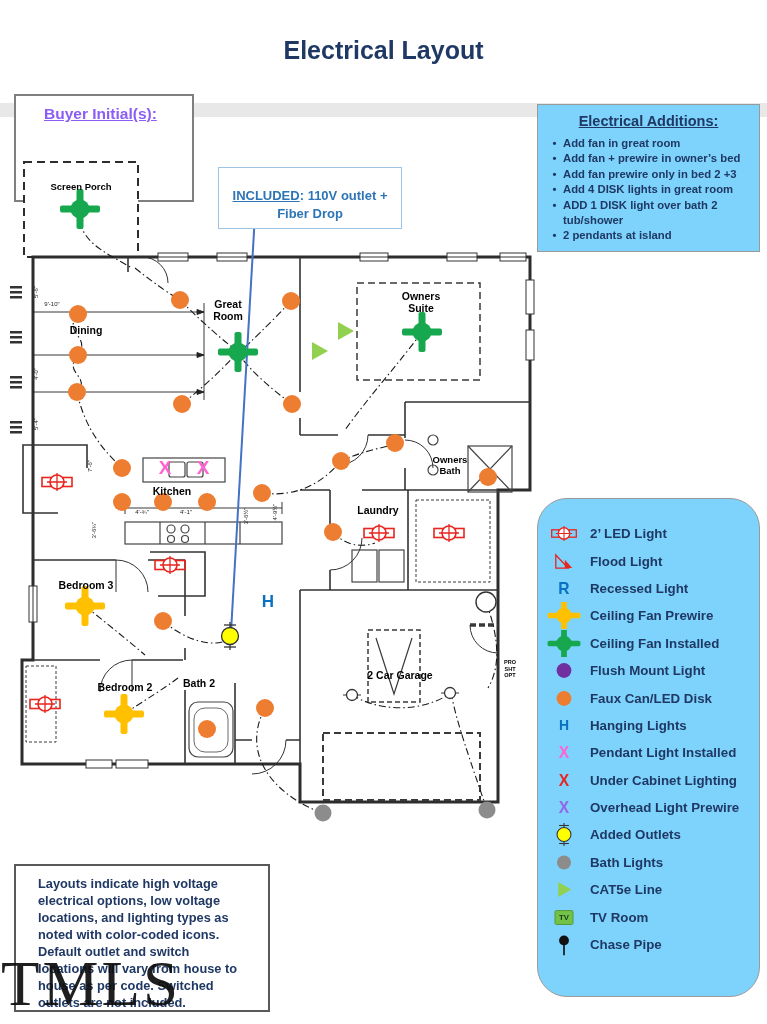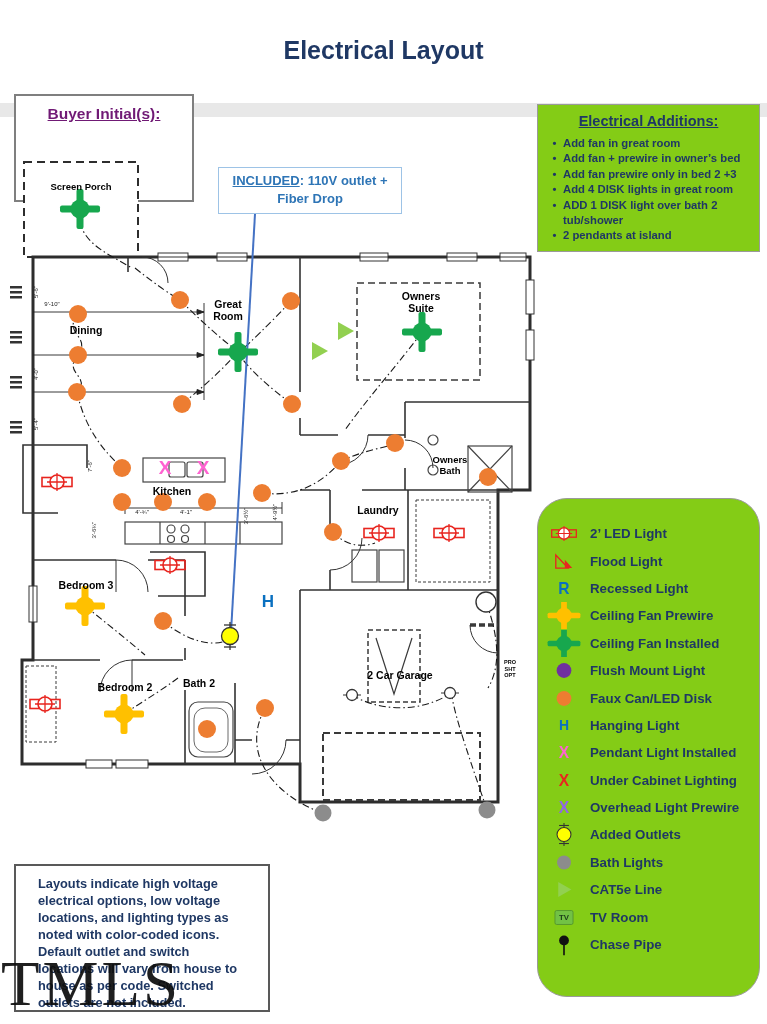--- a/index.html
+++ b/index.html
@@ -3,28 +3,28 @@
 <meta charset="utf-8">
 <style>
   html,body{margin:0;padding:0;background:#fff;}
   .page{position:relative;width:767px;height:1024px;background:#fff;overflow:hidden;
         font-family:"Liberation Sans",sans-serif;}
   .band{position:absolute;left:0;top:103px;width:767px;height:14px;background:#e8e8e8;z-index:0;}
   .title{position:absolute;left:0;top:36px;width:767px;text-align:center;z-index:3;
          font-size:25px;font-weight:bold;color:#1f3864;}
   .buyer-box{position:absolute;left:14px;top:94px;width:176px;height:104px;background:#fff;
              border:2px solid #7f7f7f;z-index:1;}
-  .buyer-box .lbl{display:block;text-align:center;margin-top:9px;font-size:15.5px;font-weight:bold;
-             color:#701a75;text-decoration:underline;}
+  .buyer-box .lbl{display:block;margin-top:9px;font-size:15.5px;font-weight:bold;
+             color:#8b5cf6;text-decoration:underline;padding-left:28px;}
   .plan-svg{position:absolute;left:0;top:0;z-index:2;pointer-events:none;}
   .callout{position:absolute;left:218px;top:167px;width:178px;background:#fff;
-           border:1.5px solid #9dc3e6;z-index:3;text-align:center;padding:4px 2px 5px 2px;
+           border:1.5px solid #9dc3e6;z-index:3;text-align:center;padding:19px 2px 5px 2px;
            font-size:13px;font-weight:bold;color:#2e75b6;line-height:18px;}
   .callout .u{text-decoration:underline;}
-  .box{position:absolute;background:#84cc16;border:1.5px solid #9a9a9a;z-index:3;}
+  .box{position:absolute;background:#7dd3fc;border:1.5px solid #9a9a9a;z-index:3;}
   .additions{left:537px;top:104px;width:221px;height:146px;}
   .additions .hd{text-align:center;margin-top:8px;font-size:14.5px;font-weight:bold;color:#1f3864;
                  text-decoration:underline;}
   .additions ul{list-style:none;margin:7px 4px 0 8px;padding:0;}
   .additions li{display:flex;font-size:11.3px;font-weight:600;color:#1f3864;line-height:15.4px;}
   .additions li .dot{width:17px;flex:0 0 17px;text-align:center;}
   .legend{left:537px;top:498px;width:221px;height:497px;border-radius:30px;}
   .legend .rows{padding-top:21px;}
   .leg-row{display:flex;align-items:center;height:27.4px;}
   .leg-ic{width:52px;flex:0 0 52px;display:flex;justify-content:center;align-items:center;}
@@ -482,21 +482,21 @@
         <div class="leg-row">
           <span class="leg-ic">
             <svg width="46" height="27" viewBox="0 0 46 27">
               <g transform="translate(23,13.5) scale(0.82) translate(-23,-13.5)">
                 <g>
                   <text x="23" y="13.5" text-anchor="middle" dominant-baseline="central" fill="#0a70c0" font-size="17" font-weight="bold" font-family="&quot;Liberation Sans&quot;,sans-serif">H</text>
                 </g>
               </g>
             </svg>
           </span>
-          <span class="leg-lb">Hanging Light</span>
+          <span class="leg-lb">Hanging Lights</span>
         </div>
         <div class="leg-row">
           <span class="leg-ic">
             <svg width="46" height="27" viewBox="0 0 46 27">
               <g transform="translate(23,13.5) scale(0.82) translate(-23,-13.5)">
                 <g>
                   <text x="23" y="13.5" text-anchor="middle" dominant-baseline="central" fill="#ff63d1" font-size="19" font-weight="bold" font-family="&quot;Liberation Sans&quot;,sans-serif">X</text>
                 </g>
               </g>
             </svg>

